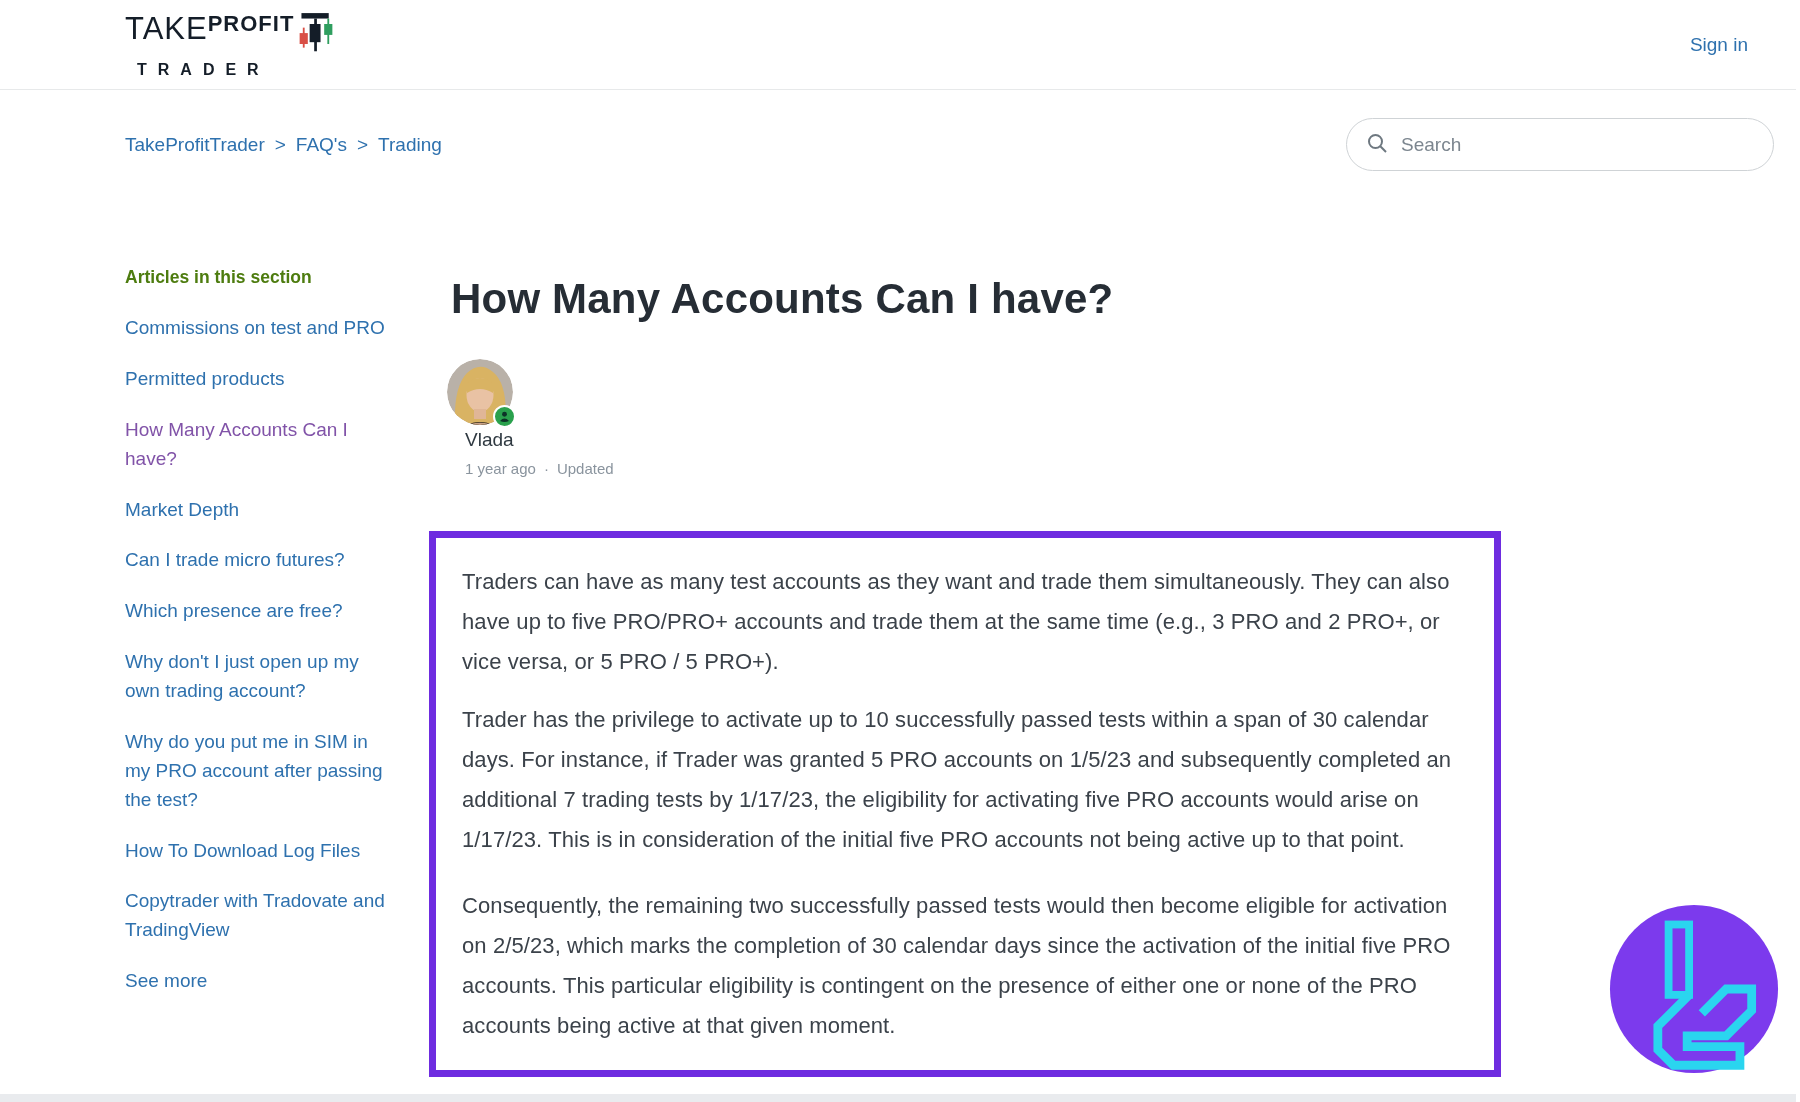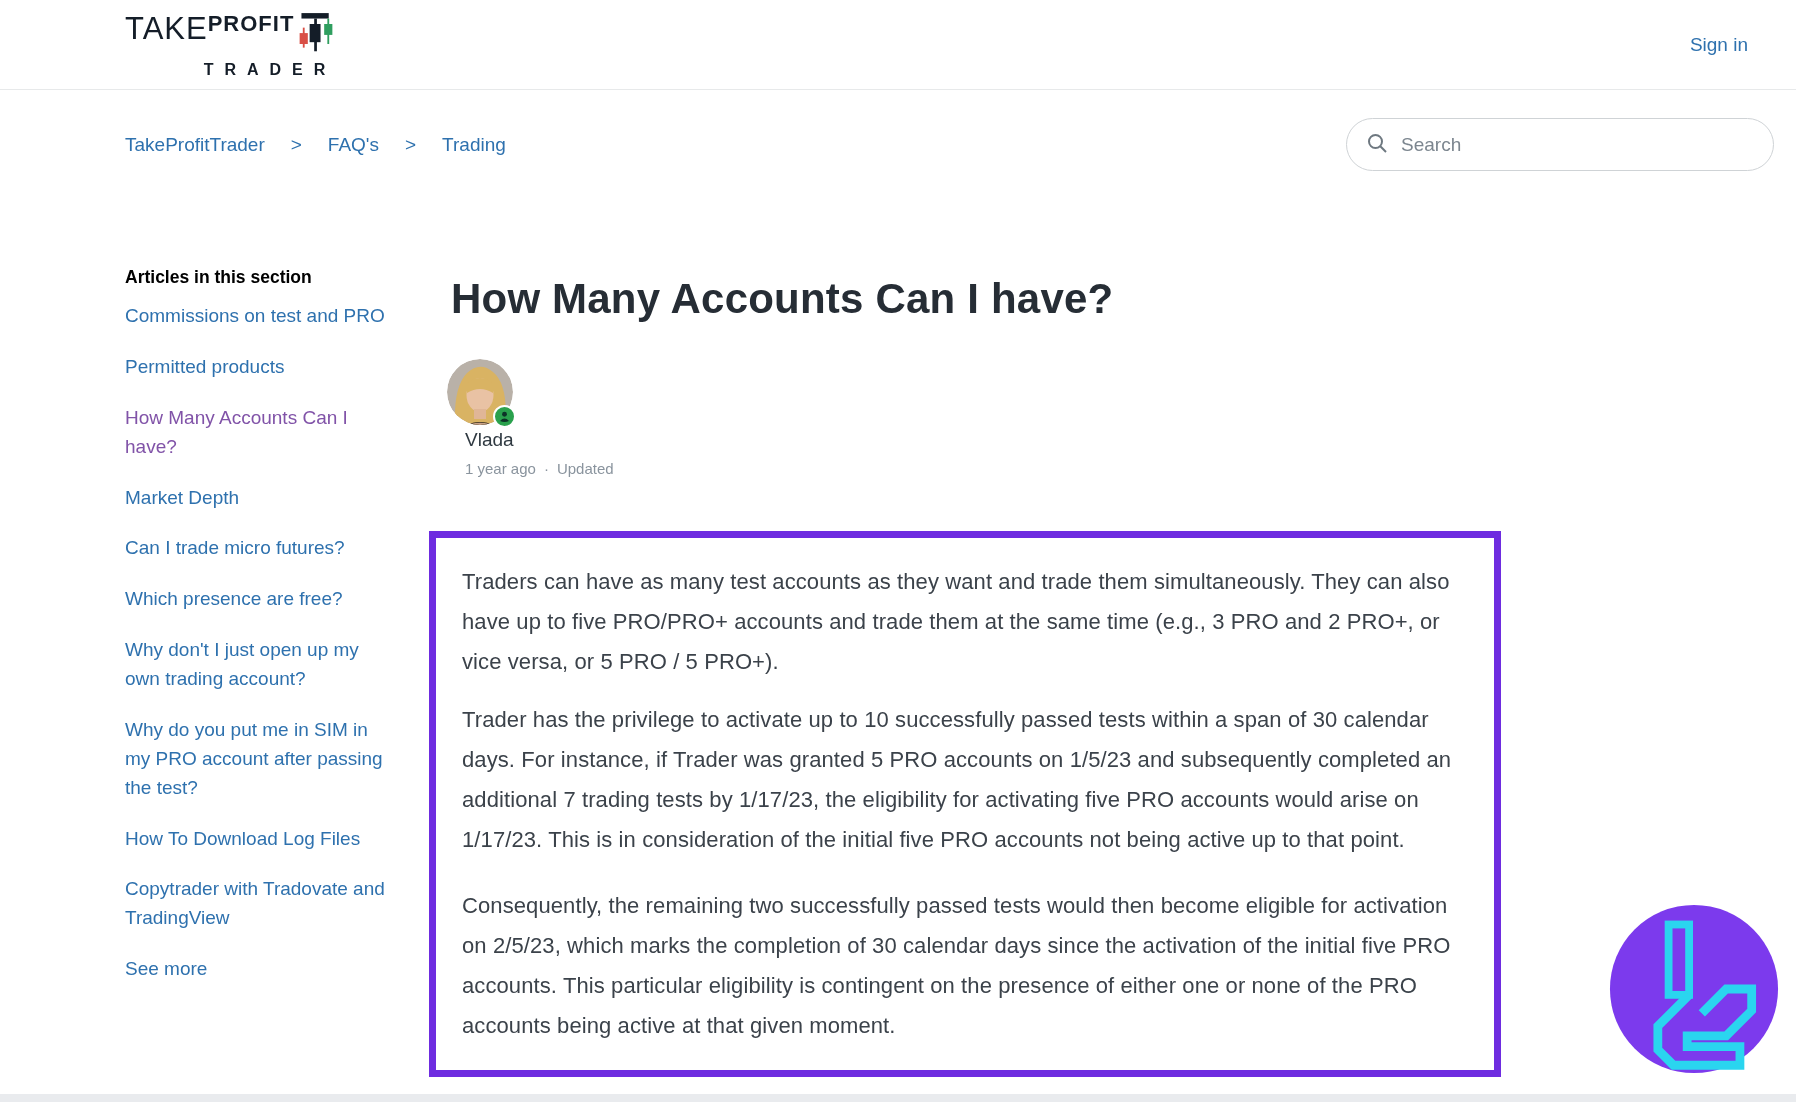--- a/index.html
+++ b/index.html
@@ -12,48 +12,48 @@
   
   .site-header {
     height:90px; display:flex; align-items:center;
     padding:0 48px 0 125px; border-bottom:1px solid #e7e9ea; background:#fff;
   }
   .logo { display:flex; flex-direction:column; cursor:pointer; }
   .logo-row { display:flex; align-items:flex-start; }
   .logo-take { font-size:31px; font-weight:400; letter-spacing:1px; color:#141d28; }
   .logo-profit { font-size:22px; font-weight:800; letter-spacing:1px; color:#141d28; }
   .logo-candles { margin-left:2px; margin-top:2px; }
-  .logo-trader { font-size:16px; font-weight:700; letter-spacing:11px; color:#141d28; margin-top:2px; text-align:right; padding-left:12px; }
+  .logo-trader { font-size:16px; font-weight:700; letter-spacing:11px; color:#141d28; margin-top:2px; text-align:left; padding-left:12px; }
   .header-spacer { flex:1; }
   .sign-in { color:var(--link_blue); font-size:19px; text-decoration:none; cursor:pointer; }
 
   
   .crumb-row {
     margin-top:28px; padding:0 22px 0 125px;
     display:flex; align-items:center; justify-content:space-between;
   }
-  .breadcrumb { font-size:19px; color:var(--link_blue); display:flex; gap:26px; align-items:center; }
+  .breadcrumb { font-size:19px; color:var(--link_blue); display:flex; gap:10px; align-items:center; }
   .breadcrumb a { color:var(--link_blue); text-decoration:none; cursor:pointer; }
   .crumb-sep { color:var(--link_blue); }
   .search-box {
     width:428px; height:53px; border:1px solid #cfd3d6; border-radius:27px;
     display:flex; align-items:center; padding:0 18px; background:#fff;
   }
   .search-box svg { flex-shrink:0; }
   .search-box input {
     border:none; outline:none; font-size:19px; margin-left:12px; width:100%;
     font-family:"Liberation Sans", sans-serif; color:#2f3941; background:transparent;
   }
   .search-box input::placeholder { color:#7c868f; }
 
   
   .content { display:flex; padding-left:125px; margin-top:96px; align-items:flex-start; }
 
   aside.section-nav { width:268px; flex-shrink:0; margin-right:36px; }
-  .nav-heading { font-size:17.5px; font-weight:700; color:#000000; margin-bottom:14px; }
+  .nav-heading { font-size:17.5px; font-weight:700; color:#4d7c0f; margin-bottom:26px; }
   .nav-item { display:block; font-size:19px; line-height:1.52; color:var(--link_blue);
               text-decoration:none; margin-bottom:22px; cursor:pointer; }
   .nav-item.active { color:var(--active_purple); }
 
   main.article { width:1078px; padding-top:8px; }
   .article-title { font-size:42px; font-weight:700; color:#262d35; padding-left:22px; letter-spacing:.2px; }
   .author-row { display:flex; align-items:flex-start; margin-top:36px; padding-left:18px;flex-direction:column; }
   .avatar-wrap { position:relative; width:66px; height:66px; flex-shrink:0; }
   .avatar { width:66px; height:66px; border-radius:50%; overflow:hidden; display:block; }
   .agent-badge {

